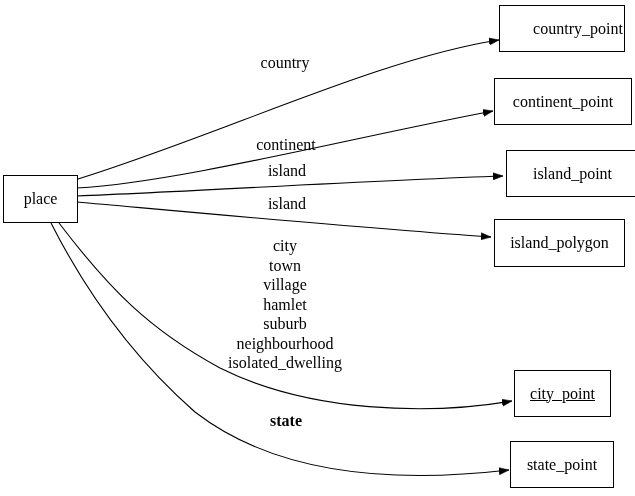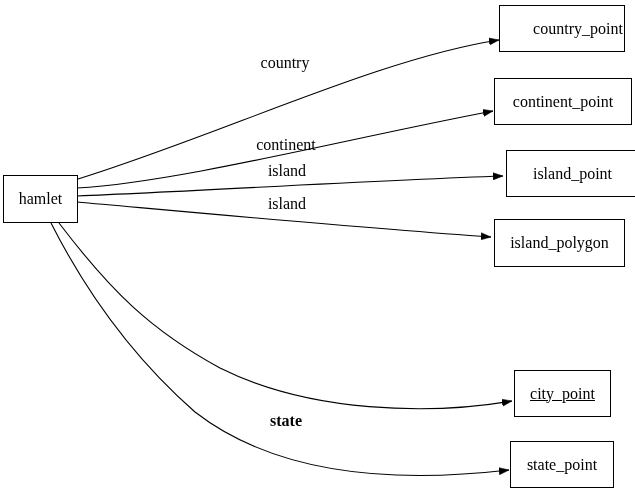--- a/index.html
+++ b/index.html
@@ -58,21 +58,21 @@
     <g fill="none" stroke="#000000" stroke-width="1.1">
       <path d="M78,179 C220,135 380,58 499,40" marker-end="url(#arrow)"></path>
       <path d="M77,188 C180,182 350,138 493,111" marker-end="url(#arrow)"></path>
       <path d="M77,196 C200,191 380,180 503,176" marker-end="url(#arrow)"></path>
       <path d="M77,202 C200,213 360,228 491,237" marker-end="url(#arrow)"></path>
       <path d="M59,223 C110,290 150,330 220,368 C310,413 430,415 512,401" marker-end="url(#arrow)"></path>
       <path d="M51,223 C85,290 130,355 195,412 C270,470 380,485 509,470" marker-end="url(#arrow)"></path>
     </g>
   </svg>
 
-  <div class="node" style="left:3px; top:175px; width:75px; height:48px;">hamlet</div>
+  <div class="node" style="left:3px; top:175px; width:75px; height:48px;">place</div>
 
   <div class="node" style="left:499px; top:5px; width:126px; height:47px;padding-left:32px;">country_point</div>
 
   <div class="node" style="left:494px; top:78px; width:138px; height:47px;">continent_point</div>
 
   <div class="node" style="left:506px; top:150px; width:133px; height:47px;">island_point</div>
 
   <div class="node" style="left:494px; top:219px; width:131px; height:48px;">island_polygon</div>
 
   <div class="node" style="left:514px; top:370px; width:97px; height:47px;text-decoration:underline;">city_point</div>
@@ -80,16 +80,23 @@
   <div class="node" style="left:510px; top:441px; width:104px; height:47px;">state_point</div>
 
   <div class="edge-label" style="left:285px; top:63px;">country</div>
 
   <div class="edge-label" style="left:286px; top:114px;margin-top:31px;">continent</div>
 
   <div class="edge-label" style="left:287px; top:171px;">island</div>
 
   <div class="edge-label" style="left:287px; top:204px;">island</div>
 
+  <div class="edge-label" style="left:285px; top:304px;">city
+town
+village
+hamlet
+suburb
+neighbourhood
+isolated_dwelling</div>
 
   <div class="edge-label" style="left:286px; top:421px;font-weight:bold;">state</div>
 
 </div>
 
 </body></html>

